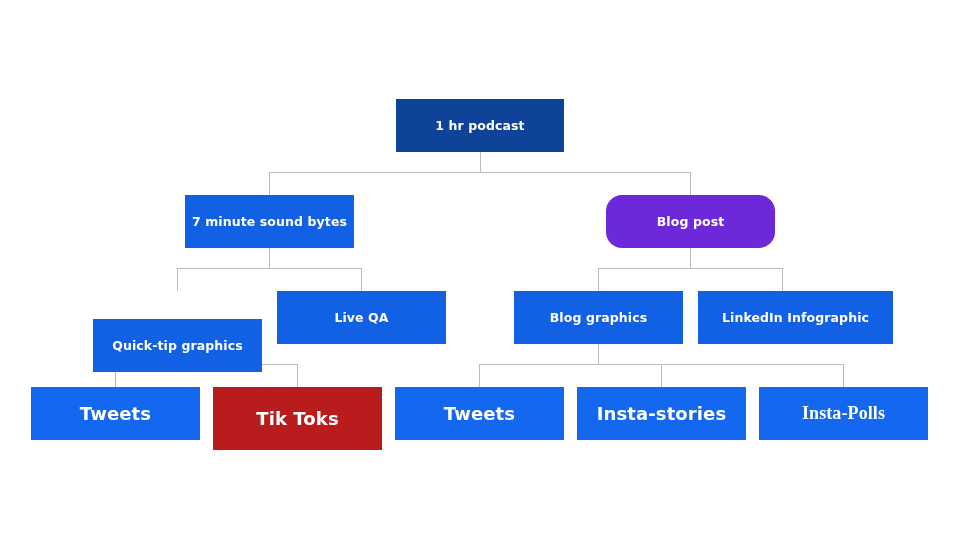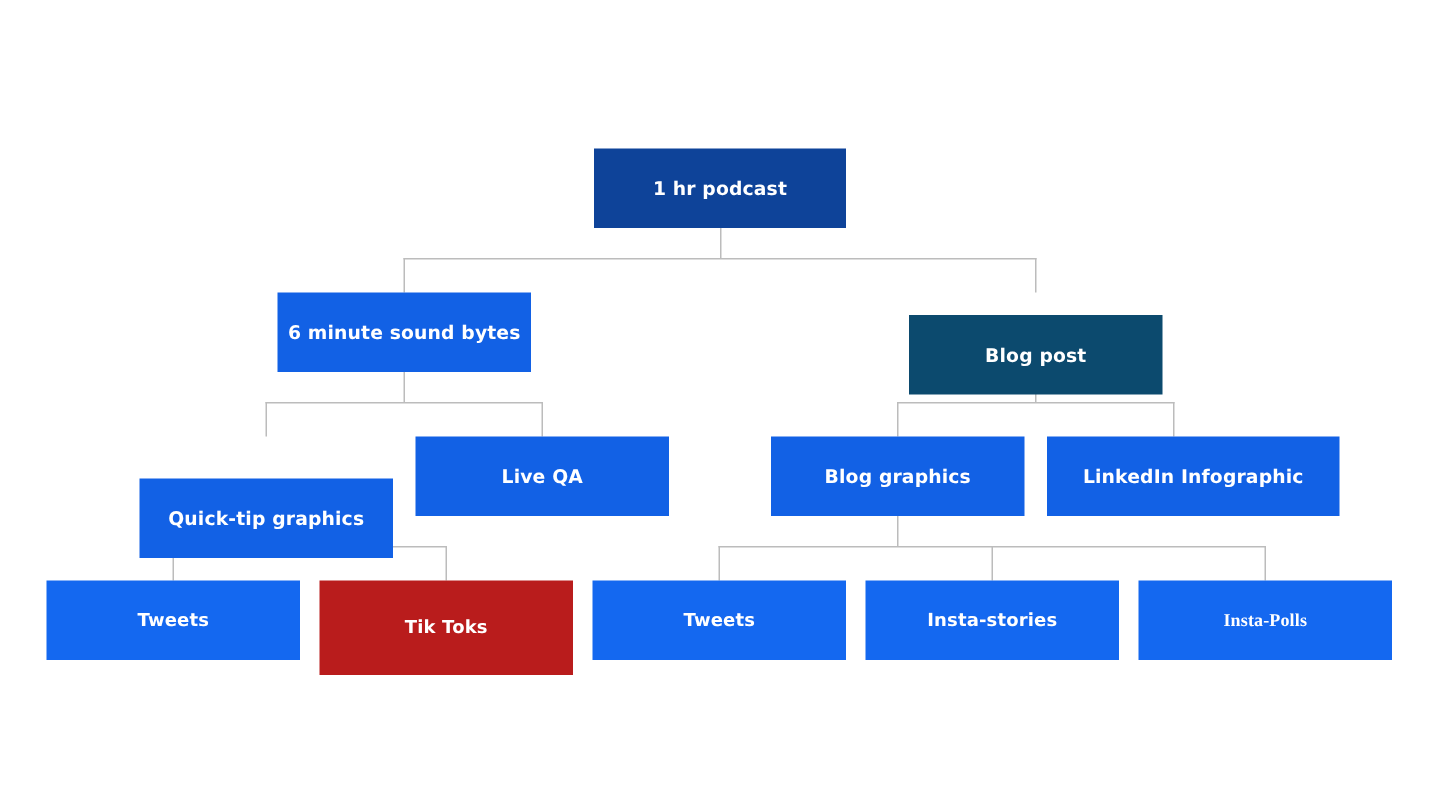--- a/index.html
+++ b/index.html
@@ -36,21 +36,21 @@
   .node.root {
     background: #0E4399;
     font-size: 12.5px;
   }
   .node.mid {
     background: #1261E5;
     font-size: 12.5px;
   }
   .node.leaf {
     background: #1468F0;
-    font-size: 12px;
+    font-size: 18px;
   }
   .conn {
     position: absolute;
     background: #bcbcbc;
     z-index: 1;
   }
   .conn.v { width: 1px; }
   .conn.h { height: 1px; }
 </style>
 </head>
@@ -78,23 +78,23 @@
       <div class="conn h" style="left: 479px; top: 364px; background: rgb(188, 188, 188); width: 365px;"></div>
       <div class="conn v" style="left: 479px; top: 364px; background: rgb(188, 188, 188); height: 23px;"></div>
       <div class="conn v" style="left: 661px; top: 364px; background: rgb(188, 188, 188); height: 23px;"></div>
       <div class="conn v" style="left: 843px; top: 364px; background: rgb(188, 188, 188); height: 23px;"></div>
     </div>
   <div id="node-layer">
       <div class="node root" style="left: 396px; top: 99px; width: 168px; height: 53px; background: rgb(14, 67, 153);">
         <span>1 hr podcast</span>
       </div>
       <div class="node mid" style="left: 185px; top: 195px; width: 169px; height: 53px; background: rgb(18, 97, 229);">
-        <span>6 minute sound bytes</span>
+        <span>7 minute sound bytes</span>
       </div>
-      <div class="node mid" style="left: 606px; top: 210px; width: 169px; height: 53px; background: #0c4a6e;">
+      <div class="node mid" style="left: 606px; top: 195px; width: 169px; height: 53px; background: #6d28d9; border-radius: 16px;">
         <span>Blog post</span>
       </div>
       <div class="node mid" style="left: 93px; top: 291px; width: 169px; height: 53px; background: rgb(18, 97, 229); margin-top: 28px;">
         <span>Quick-tip graphics</span>
       </div>
       <div class="node mid" style="left: 277px; top: 291px; width: 169px; height: 53px; background: rgb(18, 97, 229);">
         <span>Live QA</span>
       </div>
       <div class="node mid" style="left: 514px; top: 291px; width: 169px; height: 53px; background: rgb(18, 97, 229);">
         <span>Blog graphics</span>

